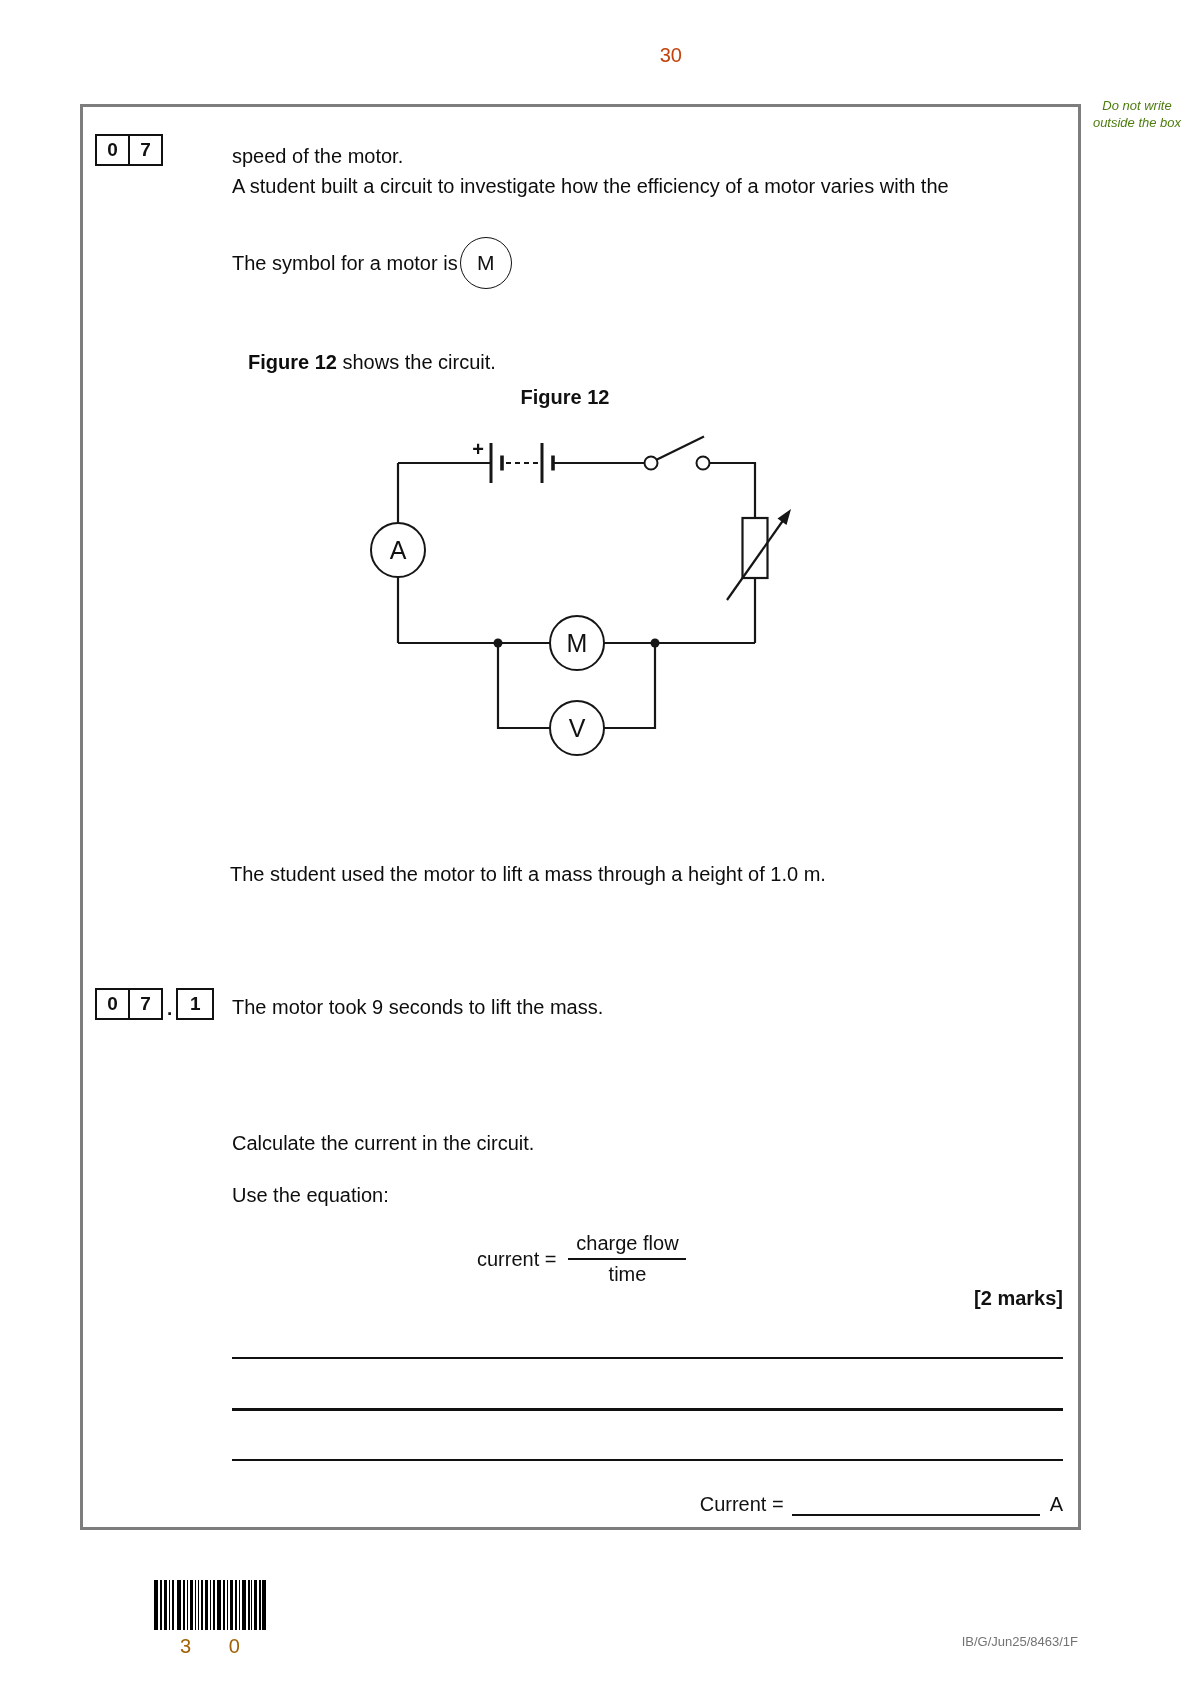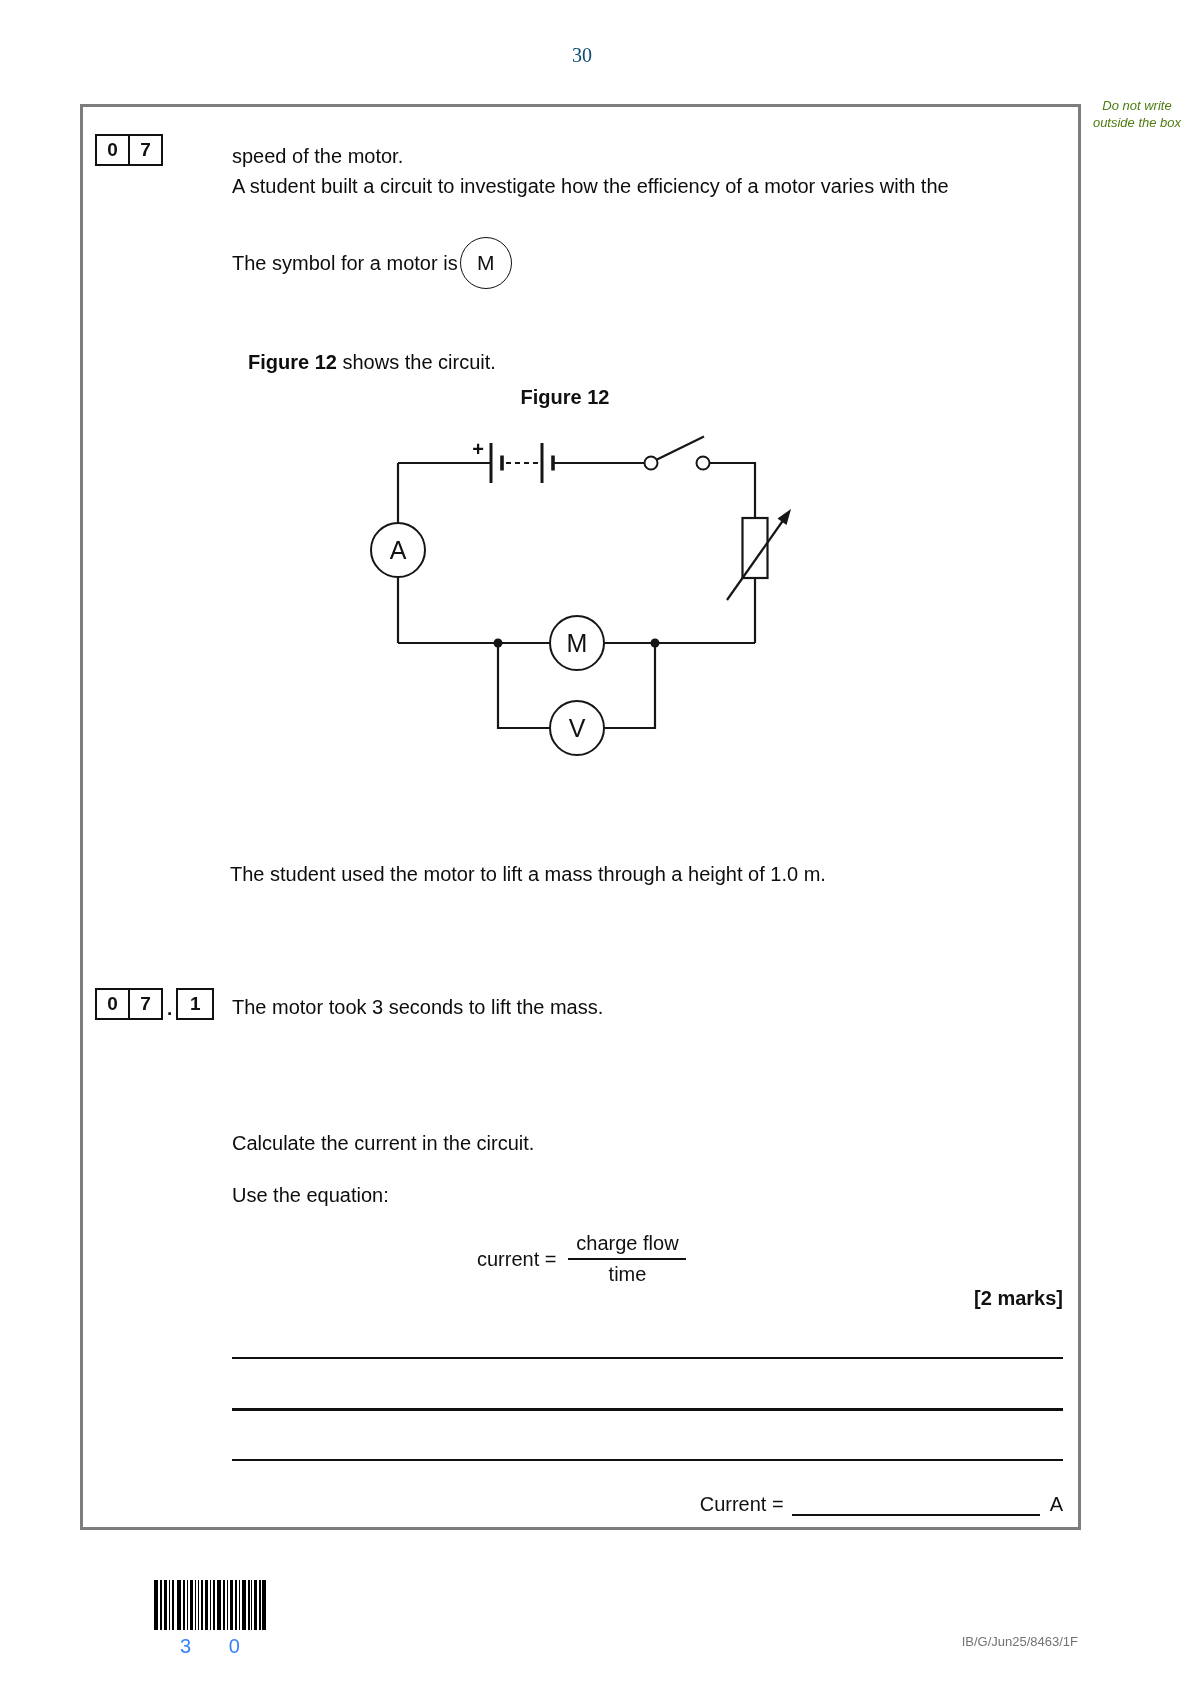--- a/index.html
+++ b/index.html
@@ -5,21 +5,21 @@
   html,body{margin:0;padding:0;background:#ffffff;}
   .page{
     position:relative;
     width:1191px;height:1684px;
     background:#ffffff;
     font-family:"Liberation Sans", sans-serif;
     color:#111;
     overflow:hidden;
   }
   .abs{position:absolute;}
-  .page-number{left:482px;top:44px;width:200px;text-align:center;font-size:20px;color:#0c4a6e;font-family:Liberation Serif, serif;}
+  .page-number{left:482px;top:44px;width:200px;text-align:right;font-size:20px;color:#c2410c;}
   .main-box{
     left:80px;top:104px;width:995px;height:1420px;
     border:3px solid #7d7d7d;background:#fff;
   }
   .side-note{
     left:1090px;top:98px;width:94px;
     font-style:italic;font-size:13px;line-height:1.3;
     text-align:center;color:#4d7c0f;
   }
   .qbox{display:flex;border:2px solid #111;background:#fff;}
@@ -54,21 +54,21 @@
   .marks{right:128px;top:1287px;font-weight:bold;font-size:20px;}
   .answer-line{left:232px;width:831px;background:#111;}
   .line1{top:1357px;height:1.5px;}
   .line2{top:1408px;height:2.8px;}
   .line3{top:1459px;height:1.5px;}
   .current-row{right:128px;top:1491px;display:flex;align-items:flex-end;font-size:20px;}
   .current-label{line-height:26px;}
   .current-underline{width:248px;height:2.5px;background:#111;margin:0 10px 1px 8px;}
   .current-unit{line-height:26px;}
   .barcode-wrap{left:154px;top:1580px;width:112px;text-align:center;}
-  .barcode-digits{font-size:20px;letter-spacing:16px;padding-left:16px;margin-top:1px;color:#3b82f6;}
+  .barcode-digits{font-size:20px;letter-spacing:16px;padding-left:16px;margin-top:1px;color:#a16207;}
   .footer-code{right:113px;top:1634px;font-size:13px;color:#737373;}
 </style>
 </head>
 <body>
 
 <div class="page">
 
   <div class="abs page-number">30</div>
 
   <div class="abs main-box"></div>
@@ -162,21 +162,21 @@
 
   <div class="abs q71-label">
     <div class="qbox">
       <div class="cell">0</div>
       <div class="cell">7</div>
     </div>
     <div class="qdot">.</div>
     <div class="qbox-single">1</div>
   </div>
 
-  <div class="abs body-text t-q71-1">The motor took 3 seconds to lift the mass.</div>
+  <div class="abs body-text t-q71-1">The motor took 9 seconds to lift the mass.</div>
   <div class="abs body-text t-calc">Calculate the current in the circuit.</div>
   <div class="abs body-text t-useeq">Use the equation:</div>
 
   <div class="abs equation">
     <span>current =</span>
     <span class="fraction">
       <span>charge flow</span>
       <span class="frac-bar"></span>
       <span>time</span>
     </span>

